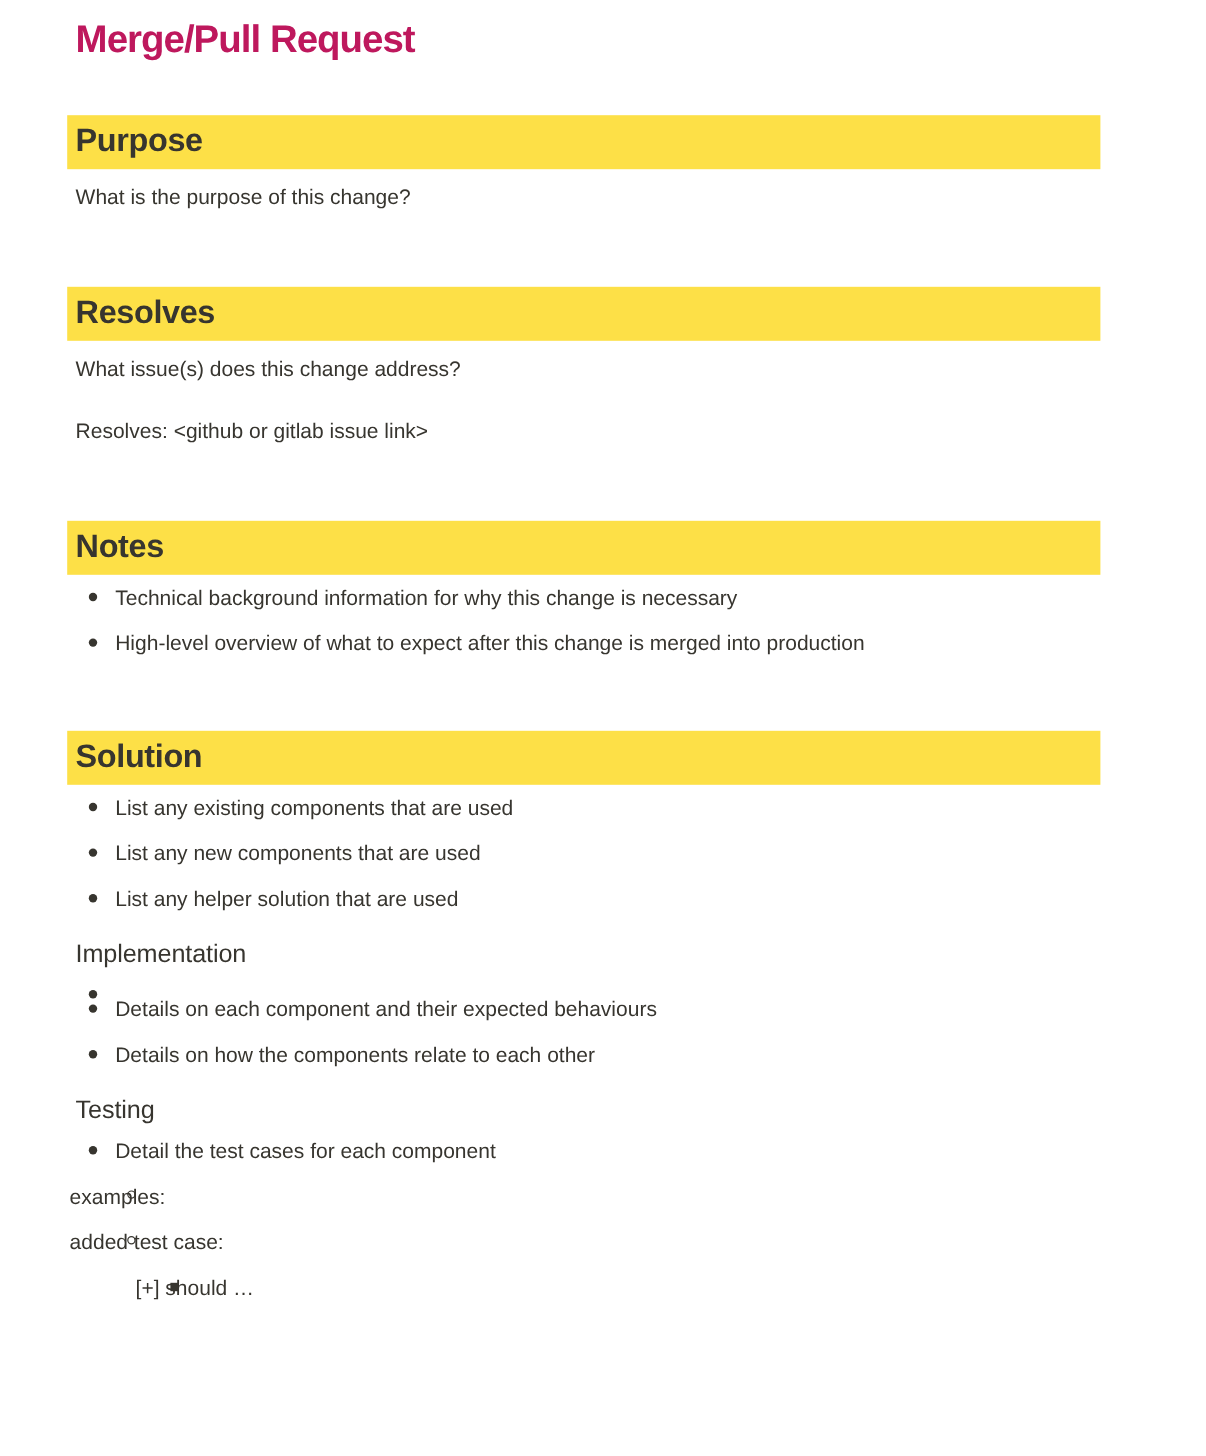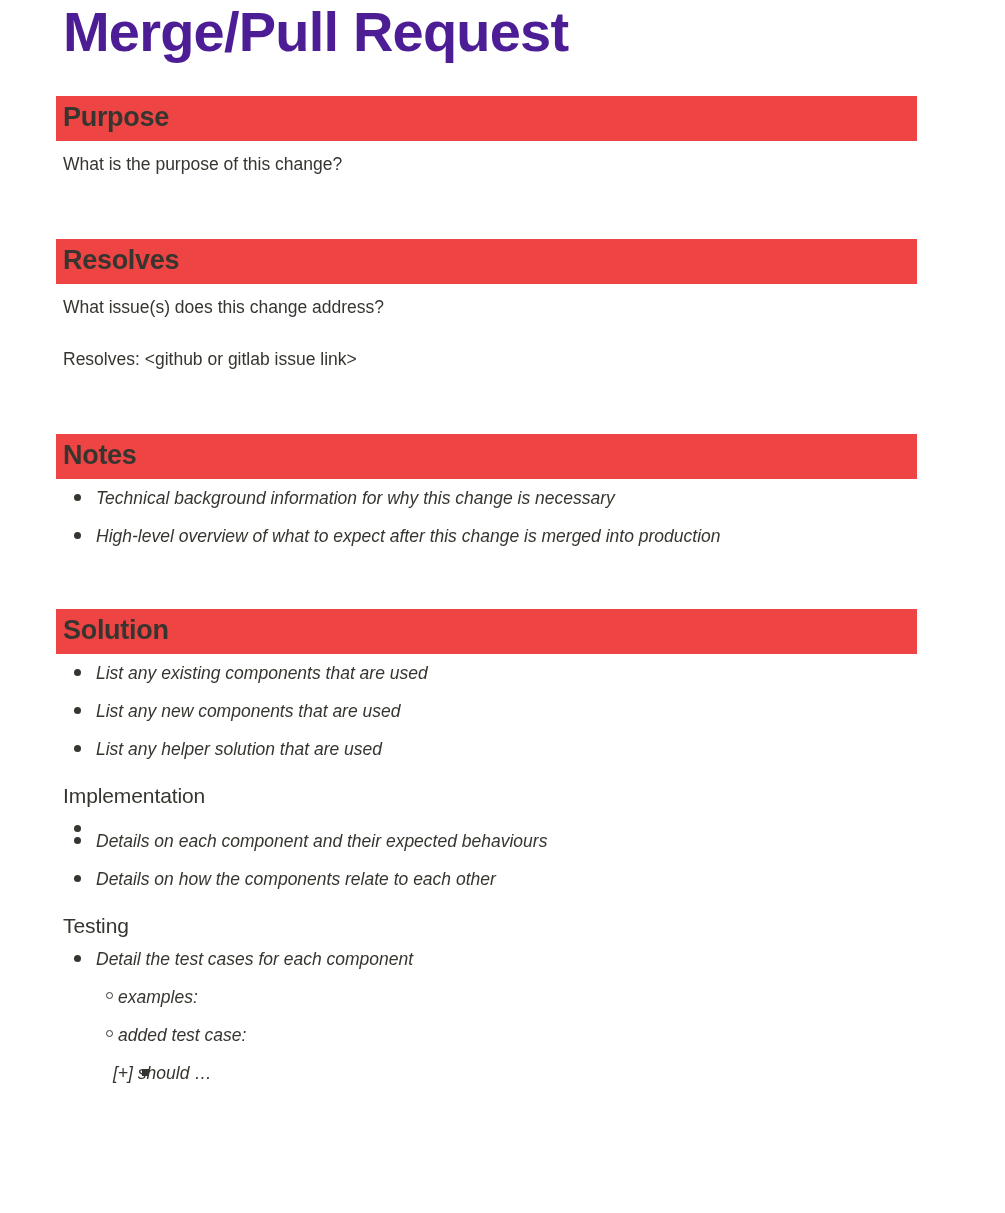--- a/index.html
+++ b/index.html
@@ -19,34 +19,34 @@
     position: relative;
     width: 1005px;
     padding: 0;
   }
   .doc-title {
     margin: 0;
     padding: 0;
     position: absolute;
     left: 63px;
     top: 4px;
-    font-size: 56px;
+    font-size: 32px;
     line-height: 56px;
     font-weight: 700;
     letter-spacing: -0.8px;
-    color: #4c1d95;
+    color: #be185d;
   }
   .content {
     position: absolute;
     left: 0;
     top: 96px;
     width: 1005px;
   }
   .h2-band {
-    background: #ef4444;
+    background: #fde047;
     width: 861px;
     margin-left: 56px;
     padding: 6px 7px 8px 7px;
     box-sizing: border-box;
   }
   .h2-band h2 {
     margin: 0;
     font-size: 27px;
     line-height: 31px;
     font-weight: 700;
@@ -74,38 +74,37 @@
   .spacer-lg { height: 54px; }
   .spacer-xl { height: 62px; }
   .gap-after-band { height: 10px; }
   .list { margin: 0; padding: 0; list-style: none; }
   .li {
     position: relative;
     font-size: 17.5px;
     line-height: 26px;
     color: #37352f;
     padding: 6px 0 6px 96px;
-    font-style: italic;
   }
   .li .marker {
     position: absolute;
     display: block;
   }
   
   .li-1 { padding-left: 96px; }
   .li-1 .marker {
     left: 74px;
     top: 15px;
     width: 7px;
     height: 7px;
     border-radius: 50%;
     background: #37352f;
   }
   
-  .li-2 { padding-left: 118px; }
+  .li-2 { padding-left: 58px; }
   .li-2 .marker {
     left: 106px;
     top: 14px;
     width: 7px;
     height: 7px;
     border-radius: 50%;
     border: 1.6px solid #37352f;
     background: transparent;
     box-sizing: border-box;
   }

